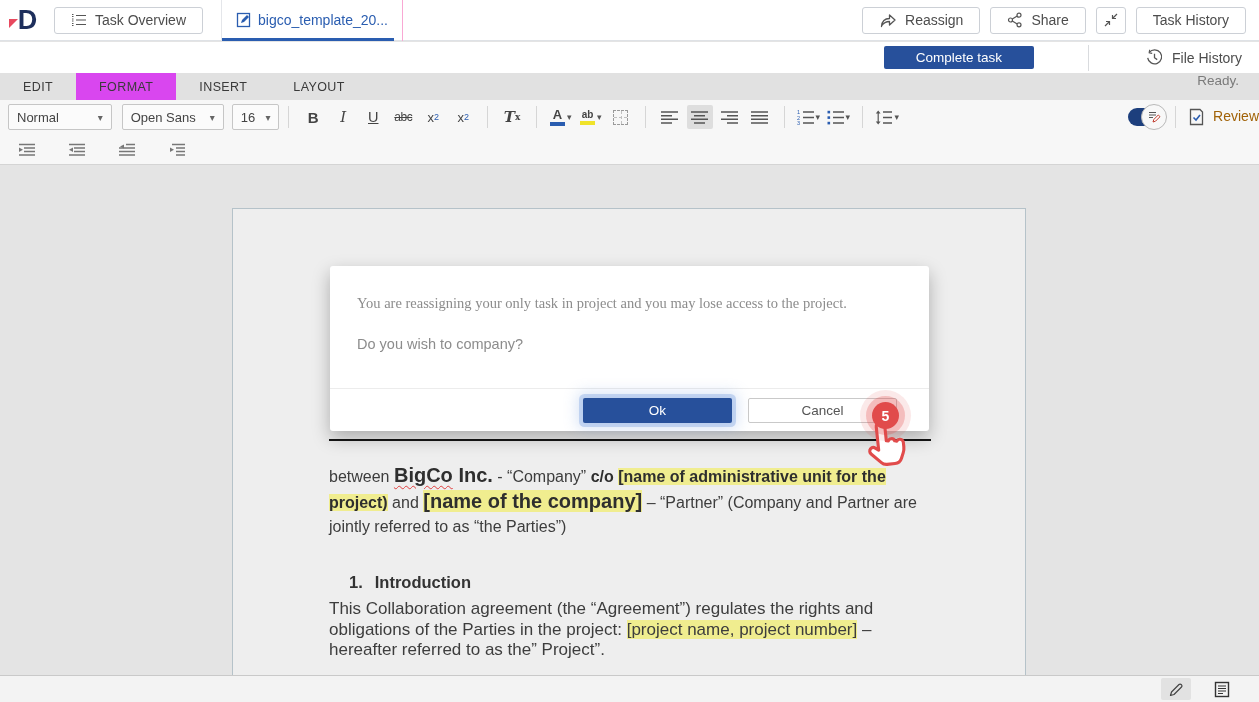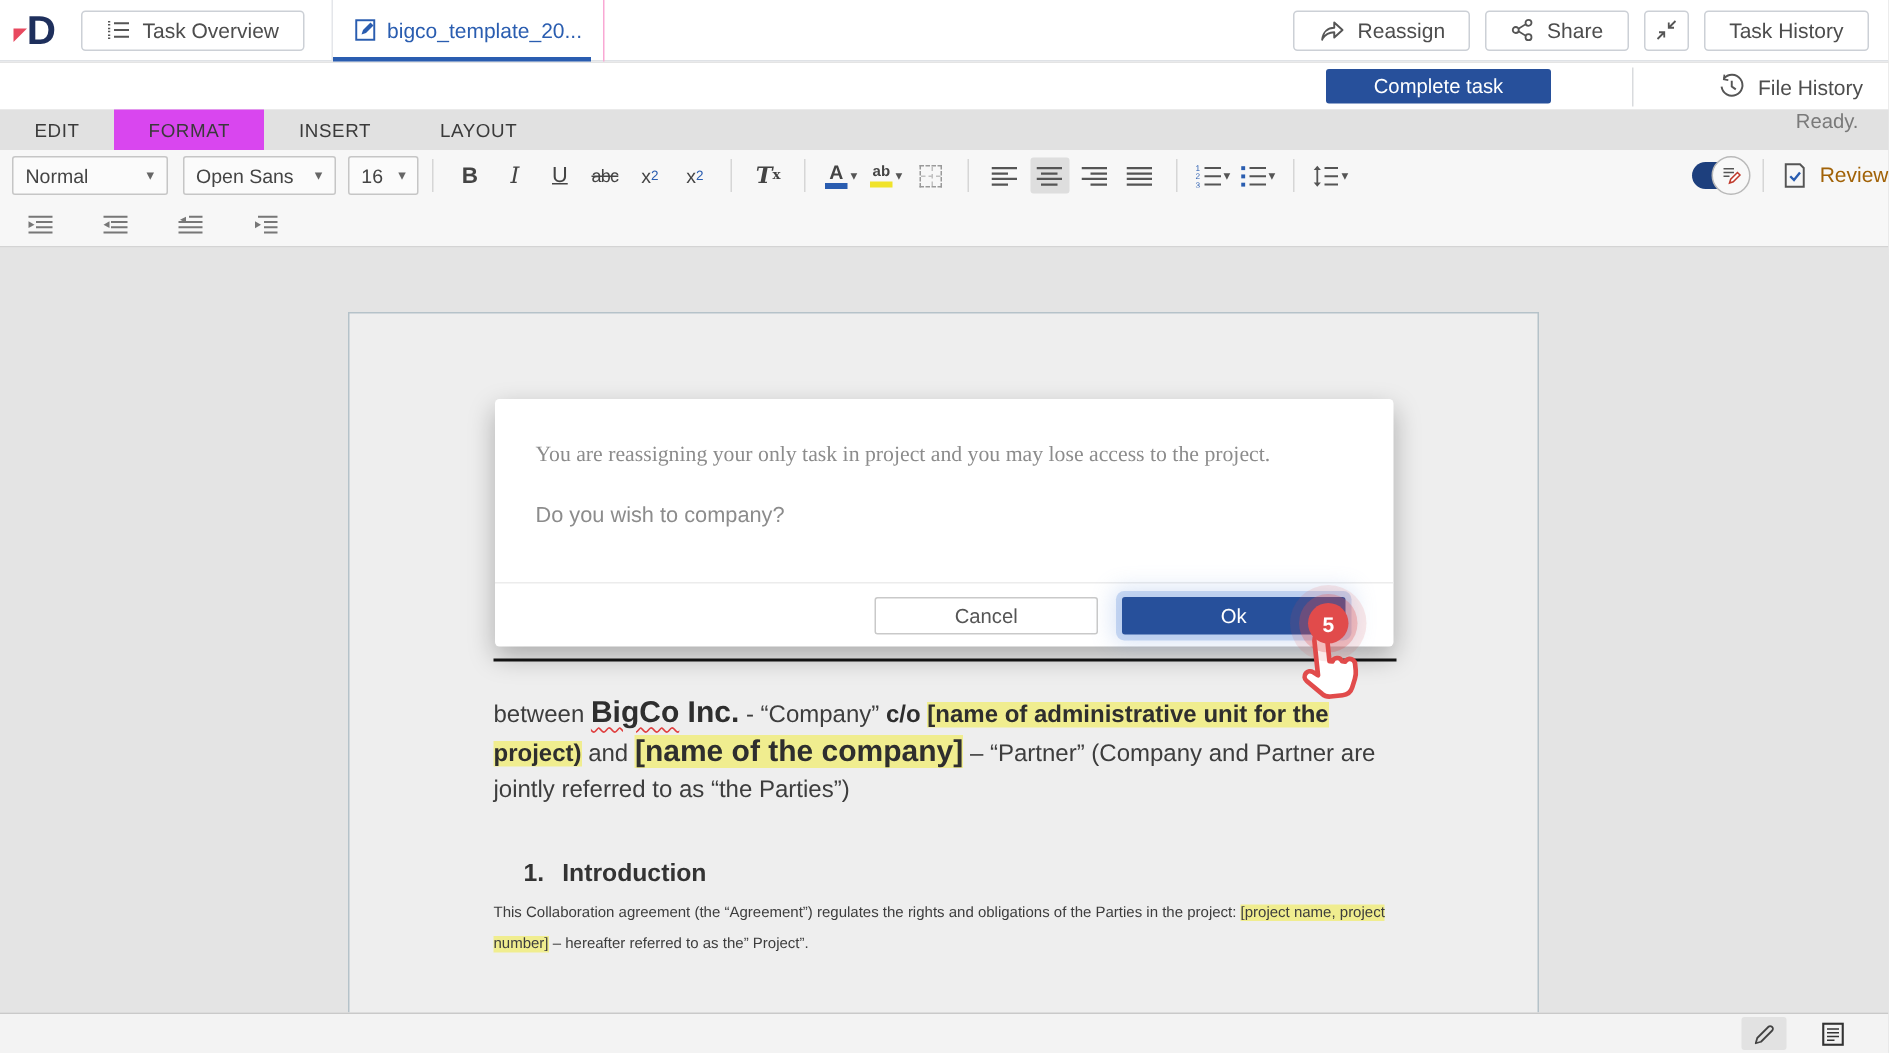--- a/index.html
+++ b/index.html
@@ -86,21 +86,21 @@
   .page { position:absolute; left:232px; top:42px; width:794px; height:600px; background:#eeeeee;
           border:1px solid #b5c2c9; }
   .doc-rule { position:absolute; left:96px; top:230px; width:602px; height:2px; background:#161616; }
   .doc-body { position:absolute; left:96px; top:254px; width:602px; color:#3d3d3d; font-size:16px; line-height:24px; }
   .doc-body .bold { font-weight:bold; color:#2e2e2e; }
   .doc-body .large { font-size:20px; }
   .doc-body .highlight { background:#f0ed8f; }
   .doc-body .spell { text-decoration:underline wavy #e03e3e 1px; text-underline-offset:3px; }
   .doc-heading { position:absolute; left:96px; top:364px; width:602px; font-size:16.5px; font-weight:bold; color:#333; }
   .doc-heading .num { display:inline-block; margin-left:20px; margin-right:12px; }
-  .doc-body2 { position:absolute; left:96px; top:390px; width:602px; color:#3d3d3d; font-size:10px; line-height:20.5px; }
+  .doc-body2 { position:absolute; left:96px; top:390px; width:602px; color:#3d3d3d; font-size:17px; line-height:20.5px; }
   .doc-body2 .highlight { background:#f0ed8f; }
 
   
   .modal { position:absolute; left:330px; top:100px; width:599px; height:165px; background:#fff;
            border-radius:3px; box-shadow:0 7px 18px rgba(0,0,0,.28); }
   .modal-msg { position:absolute; left:27px; top:29px; right:27px; color:#8c8c8c; font-size:14.5px;font-family:Liberation Serif, serif; }
   .modal-q   { position:absolute; left:27px; top:70px; color:#8c8c8c; font-size:14.5px; }
   .modal-footer { position:absolute; left:0; right:0; bottom:0; height:43px; border-top:1px solid #ececec;
                   display:flex; align-items:center; justify-content:flex-end; gap:16px; padding-right:32px; }
   .modal-btn { width:149px; height:25px; border-radius:2px; font-size:13.5px; cursor:pointer; font-family:inherit; }
@@ -413,22 +413,22 @@
       <div class="doc-heading">
         <span class="num">1.</span><span>Introduction</span>
       </div>
       <p class="doc-body2"><span>This Collaboration agreement (the “Agreement”) regulates the rights and obligations of the Parties in the project: </span><span class="highlight">[project name, project number]</span><span> – hereafter referred to as the” Project”.</span></p>
     </div>
 
     <div class="modal">
       <div class="modal-msg">You are reassigning your only task in project and you may lose access to the project.</div>
       <div class="modal-q">Do you wish to company?</div>
       <div class="modal-footer">
+        <button class="modal-btn btn-ok">Ok</button>
         <button class="modal-btn btn-cancel">Cancel</button>
-        <button class="modal-btn btn-ok">Ok</button>
       </div>
     </div>
 
     <div class="step-badge">5</div>
     <div class="hand-cursor">
       <svg width="46" height="52" viewBox="0 0 34 40">
         <path d="M13.2 6.6c0-2.1 1.5-3.6 3.3-3.6 1.8 0 3.3 1.5 3.3 3.6v11.2l1.5.3c.4-.9 1.3-1.5 2.4-1.5 1.2 0 2.2.8 2.5 1.9l1.6.4c.5-.7 1.3-1.2 2.2-1.2 1.5 0 2.7 1.2 2.7 2.7v3.4c0 1.5-.3 3-.9 4.4l-1.8 4.2c-.9 2.1-3 3.5-5.3 3.5h-6.2c-1.6 0-3.1-.6-4.2-1.8l-7.2-7.4c-1.1-1.1-1.1-2.9 0-4 1-1 2.6-1.1 3.7-.2l2.4 1.9V6.6z" fill="#fff" stroke="#e14b4b" stroke-width="2.4" stroke-linejoin="round"></path>
       </svg>
     </div>
   </div>

